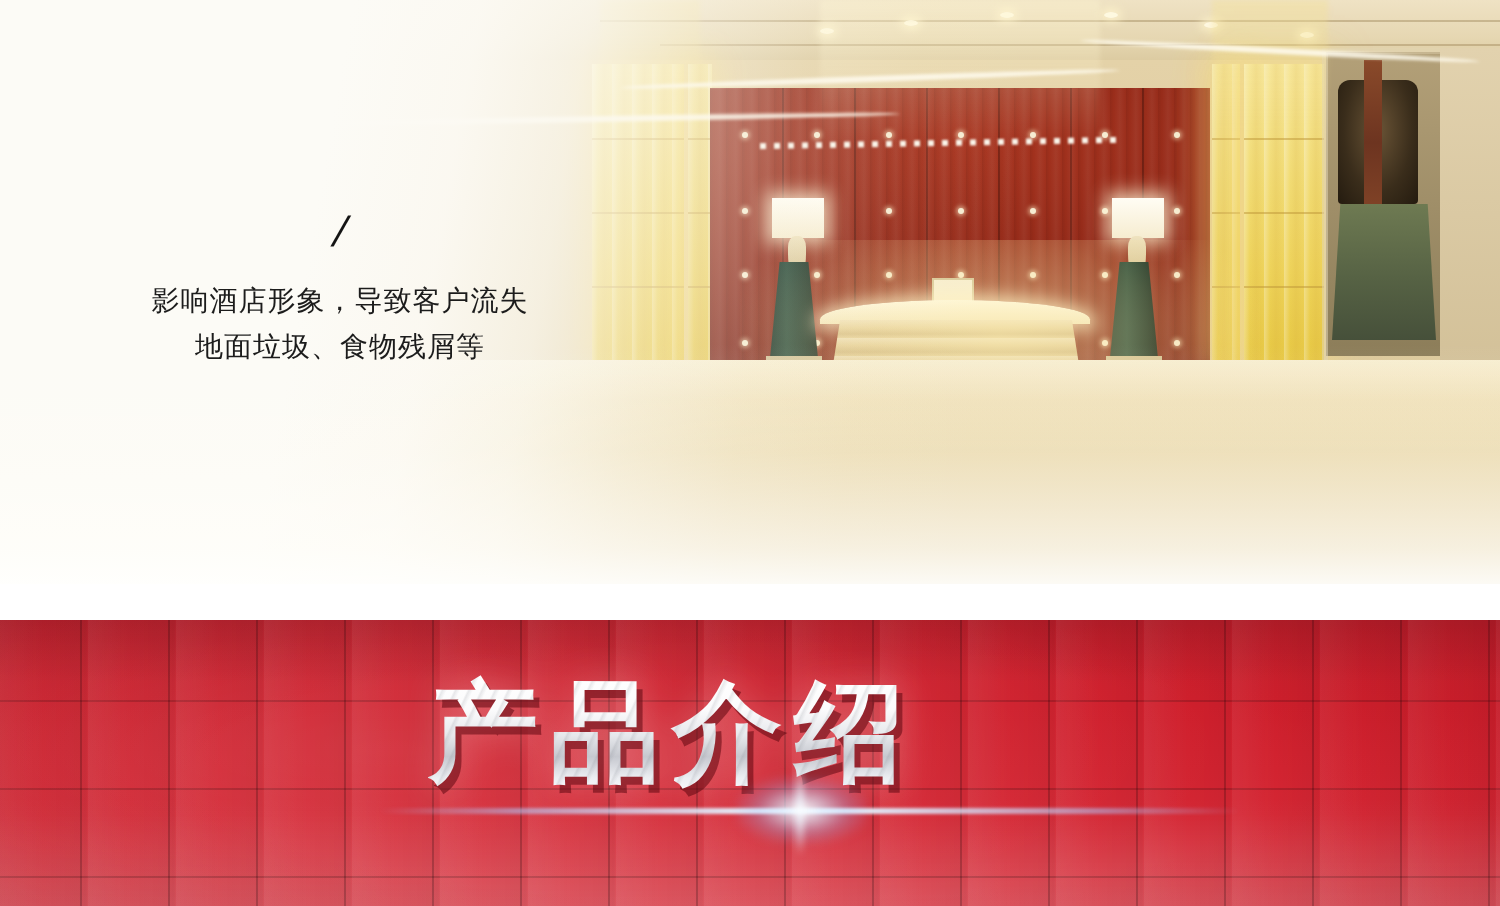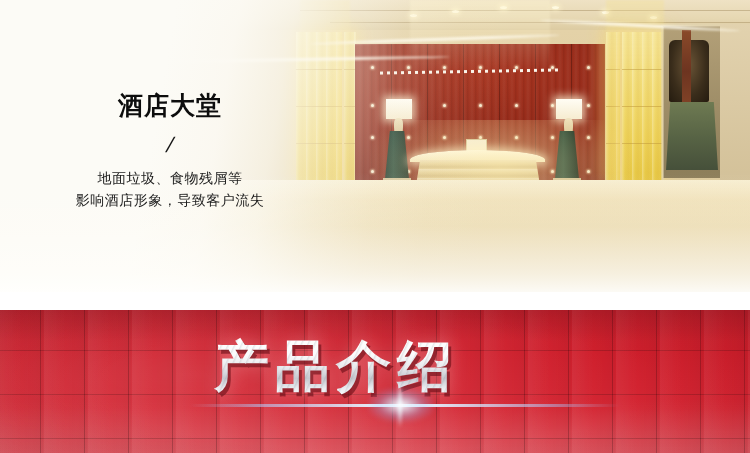--- a/index.html
+++ b/index.html
@@ -562,24 +562,23 @@
       <div class="floor-wave" style="left:310px;top:38px;width:250px;transform:rotate(-2deg);"></div>
       <div class="floor-wave" style="left:540px;top:24px;width:200px;transform:rotate(3deg);"></div>
       <div class="floor-wave" style="left:150px;top:58px;width:300px;transform:rotate(-1deg);"></div>
       <div class="floor-dots" style="left:380px;top:70px;width:180px;transform:rotate(-1deg);"></div>
 
       <div class="fade-overlay"></div>
       <div class="fade-bottom"></div>
     </div>
 
     <div id="caption">
-      <div class="title">酒店大堂</div>
       <div class="divider">/</div>
+      <div class="sub-line">影响酒店形象，导致客户流失</div>
       <div class="sub-line">地面垃圾、食物残屑等</div>
-      <div class="sub-line">影响酒店形象，导致客户流失</div>
     </div>
   </section>
 
   <div id="gap"></div>
 
   <section id="banner">
     <div class="tile-grid"></div>
     <div class="tile-sheen"></div>
     <div class="banner-vignette"></div>
   </section>

